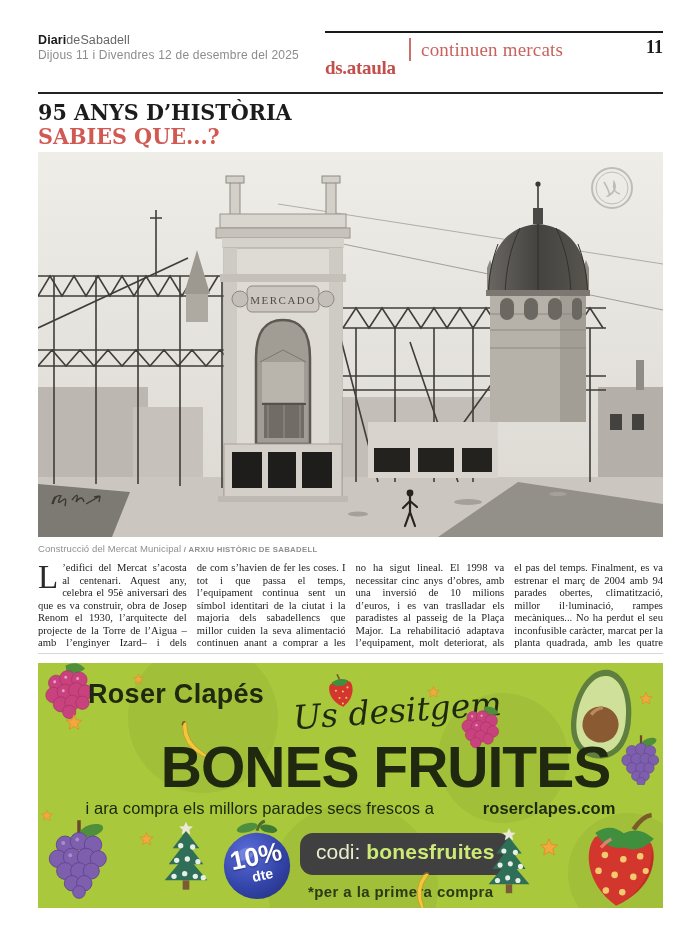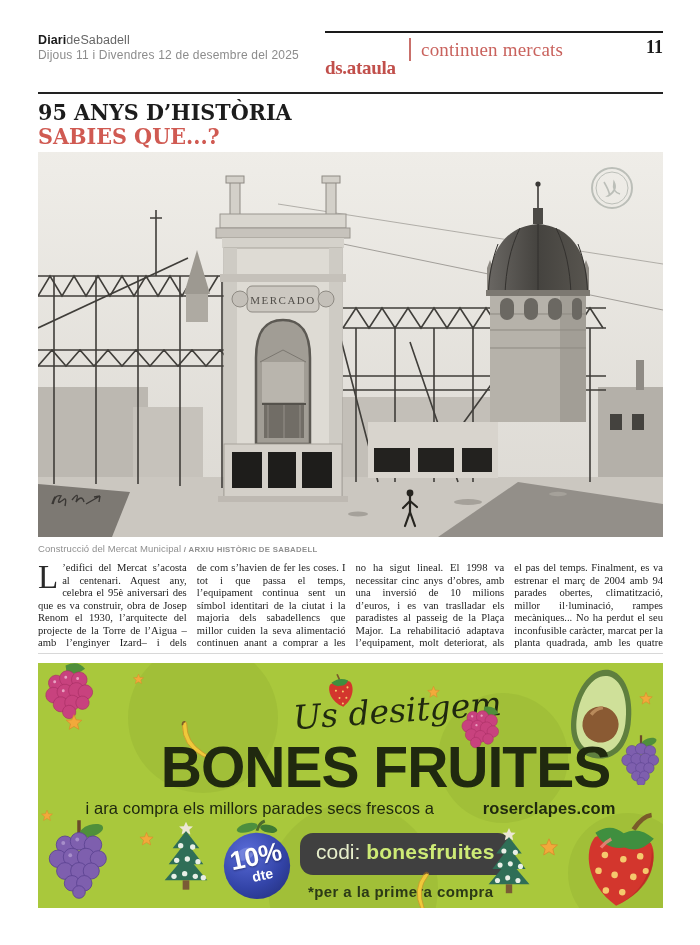--- a/index.html
+++ b/index.html
@@ -310,20 +310,21 @@
     </g>
   </svg>
 
   <svg class="ic" style="left:94px; top:10px; width:13px; height:13px;" viewBox="0 0 24 24">
       <path d="M12 2l2.6 6.2 6.7.5-5.1 4.4 1.6 6.5L12 16.1 6.2 19.6l1.6-6.5L2.7 8.7l6.7-.5z" fill="#f2a93b" stroke="#d8862a" stroke-width="0.8"></path>
     </svg>
   <svg class="ic" style="left:26px; top:50px; width:20px; height:20px;" viewBox="0 0 24 24">
       <path d="M12 2l2.6 6.2 6.7.5-5.1 4.4 1.6 6.5L12 16.1 6.2 19.6l1.6-6.5L2.7 8.7l6.7-.5z" fill="#f2a93b" stroke="#d8862a" stroke-width="0.8"></path>
     </svg>
 
+  <div class="ad-brand">Roser Clapés</div>
 
   <svg class="ic" style="left:136px; top:58px; width:44px; height:40px; transform:rotate(14deg);" viewBox="0 0 44 40">
     <path d="M5 8 Q10 28 32 33 Q40 35 40 29 Q37 32 31 29 Q13 23 9 6 Q7 1 5 8 Z" fill="#f0c83a" stroke="#c9992a" stroke-width="0.8"></path>
     <path d="M5 8 q-1 -4 2 -4" stroke="#7a5b2a" stroke-width="1.6" fill="none"></path>
   </svg>
 
   <svg class="ic" style="left:286px; top:8px; width:34px; height:38px; transform:rotate(-8deg);" viewBox="0 0 40 44">
     <path d="M20 10 l-2 -7" stroke="#7a5b2a" stroke-width="2" fill="none"></path>
     <path d="M20 42 C6 34 4 20 8 14 Q14 10 20 12 Q26 10 32 14 C36 20 34 34 20 42 Z" fill="#d3362d"></path>
     <path d="M10 12 q10 -6 20 0 q-4 6 -10 5 q-6 1 -10 -5 Z" fill="#3f8f3f"></path>

